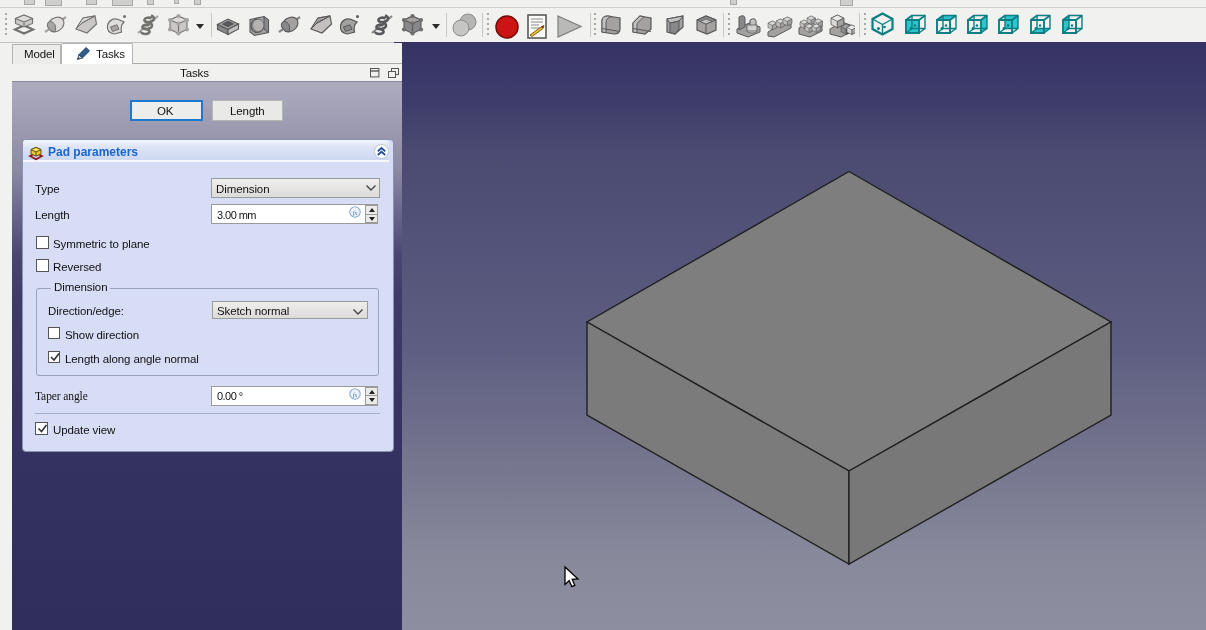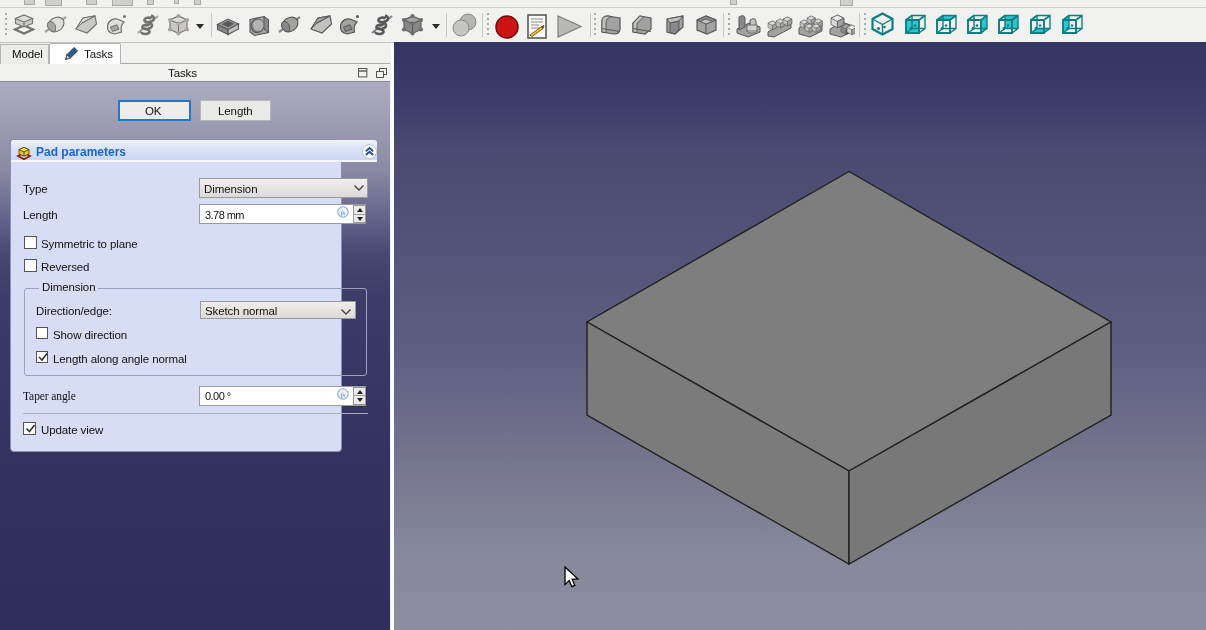--- a/index.html
+++ b/index.html
@@ -309,21 +309,21 @@
     <polygon points="455,129.5 717,280 455,429 193,280" fill="#7e7e7e" stroke="#202020" stroke-width="1.4"></polygon>
     <polygon points="193,280 455,429 455,522 193,373" fill="#7b7b7b" stroke="#202020" stroke-width="1.4"></polygon>
     <polygon points="455,429 717,280 717,373 455,522" fill="#787878" stroke="#202020" stroke-width="1.4"></polygon>
 
     <path d="M 171,525 L 171,542.5 L 175.2,538.6 L 177.8,544.6 L 180.8,543.3 L 178.2,537.4 L 184,536.9 Z" fill="#fff" stroke="#000" stroke-width="1.3"></path>
   </svg>
 </div>
 
 <div class="abs" style="left:390.5px;top:43px;width:3px;height:587px;background:#fcfcfc;"></div>
 
-<div class="abs" id="panel" style="left:0;top:43px;width:390px;height:587px;">
+<div class="abs" id="panel" style="left:12px;top:43px;width:390px;height:587px;">
 
   <div class="abs" style="left:0;top:0;width:390px;height:21px;background:#f1f1ef;border-bottom:1px solid #ababa9;"></div>
   <div class="abs" style="left:0;top:1px;width:49px;height:20px;background:#ececea;border:1px solid #b4b4b2;border-bottom:none;"></div>
   <div class="abs lbl" style="left:12px;top:6px;font-size:11.5px;">Model</div>
   <div class="abs" style="left:49px;top:0;width:72px;height:21px;background:#fff;border:1px solid #b4b4b2;border-bottom:none;border-radius:2px 2px 0 0;"></div>
   <svg class="abs" style="left:62px;top:3px;" width="17" height="17" viewBox="0 0 17 17">
     <g transform="rotate(45 8.5 8.5)">
       <rect x="6.1" y="1" width="4.8" height="10.2" fill="#2d5d8c" stroke="#16324e" stroke-width="0.8"></rect>
       <path d="M6.1,11.2 L10.9,11.2 L8.5,15.6 Z" fill="#e8e4da" stroke="#16324e" stroke-width="0.8"></path>
       <path d="M7.7,13 L9.3,13 L8.5,15.6 Z" fill="#333"></path>
@@ -342,21 +342,21 @@
       <rect x="0.5" y="3.5" width="7" height="6" fill="#f1f1f0" stroke="#555" stroke-width="1"></rect>
     </svg>
 
   <div class="abs" id="panelbody" style="left:0;top:39px;width:390px;height:548px;background:linear-gradient(#adacbf 0px,#8b8aa4 88px,#68688f 130px,#474771 173px,#3d3c68 218px,#3a3965 268px,#333260 373px,#302f5c 548px);"></div>
 
   <div class="abs" style="left:118px;top:57px;width:73px;height:21px;background:#ededec;border:2px solid #1c79cf;"></div>
   <div class="abs lbl" style="left:145px;top:63px;">OK</div>
   <div class="abs" style="left:200px;top:57px;width:71px;height:21px;background:#e9e9e8;border:1px solid #b6b6b4;"></div>
   <div class="abs lbl" style="left:218px;top:63px;">Length</div>
 
-  <div class="abs" id="padbox" style="left:10px;top:96px;width:332px;height:313px;background:#d6ddf5;border:1px solid #8a92b2;border-radius:4px;">
+  <div class="abs" id="padbox" style="left:10px;top:96px;width:372px;height:313px;background:#d6ddf5;border:1px solid #8a92b2;border-radius:4px;">
 
     <div class="abs" style="left:0;top:0;width:366px;height:22px;background:linear-gradient(#f2f5fb,#dde4f6 35%,#ccd7f2 100%);border-radius:3px 3px 0 0;border-bottom:2px solid #f5f7fc;"></div>
     <svg class="abs" style="left:5px;top:3.5px;" width="16" height="17" viewBox="0 0 16 17">
       <path d="M2,12 L8,9 L14,12 L8,15.2 Z" fill="none" stroke="#8c1515" stroke-width="1.7"></path>
       <path d="M3,5.6 L8,3.4 L13,5.6 L13,9.9 L8,12.2 L3,9.9 Z" fill="#e8c62c" stroke="#55430a" stroke-width="0.9"></path>
       <path d="M3,5.6 L8,7.9 L13,5.6 L8,3.4 Z" fill="#f8e564" stroke="#55430a" stroke-width="0.9"></path>
       <path d="M8,7.9 L8,12.2" stroke="#55430a" stroke-width="0.9"></path>
     </svg>
     <div class="abs" style="left:25px;top:5px;font-size:12px;font-weight:bold;color:#1a66cc;">Pad parameters</div>
     <svg class="abs" style="left:351px;top:4px;" width="15" height="15">
@@ -367,21 +367,21 @@
 
     <div class="abs lbl" style="left:12px;top:44px;">Type</div>
     <div class="combo" style="left:188px;top:38px;width:169px;height:20px;"></div>
     <div class="abs lbl" style="left:193px;top:44px;">Dimension</div>
     <svg class="abs" style="left:343px;top:45px;" width="10" height="6">
         <path d="M0.5,0.5 L5,5 L9.5,0.5" fill="none" stroke="#444" stroke-width="1.4"></path>
       </svg>
 
     <div class="abs lbl" style="left:12px;top:70px;">Length</div>
     <div class="spin" style="left:188px;top:64px;width:167px;height:20px;"></div>
-    <div class="abs lbl sv" style="left:194px;top:70px;">3.78 mm</div>
+    <div class="abs lbl sv" style="left:194px;top:70px;">3.00 mm</div>
     <svg class="abs" style="left:326px;top:66px;" width="12" height="12">
         <circle cx="6" cy="6" r="5.2" fill="#eef3fa" stroke="#8aabd6" stroke-width="1.1"></circle>
         <text x="6" y="8.6" font-size="6.5" fill="#4a7ab5" text-anchor="middle" font-style="italic" font-family="Liberation Serif">fx</text>
       </svg>
     <div class="abs" style="left:342px;top:65px;width:13px;height:18px;background:#ebebe9;border:1px solid #9a9a9a;"></div>
     <div class="abs" style="left:342px;top:73.5px;width:13px;height:1px;background:#9a9a9a;"></div>
     <svg class="abs" style="left:345.5px;top:68px;" width="6" height="4">
         <path d="M0,4 L3,0 L6,4 Z" fill="#222"></path>
       </svg>
     <svg class="abs" style="left:345.5px;top:76.5px;" width="6" height="4">

